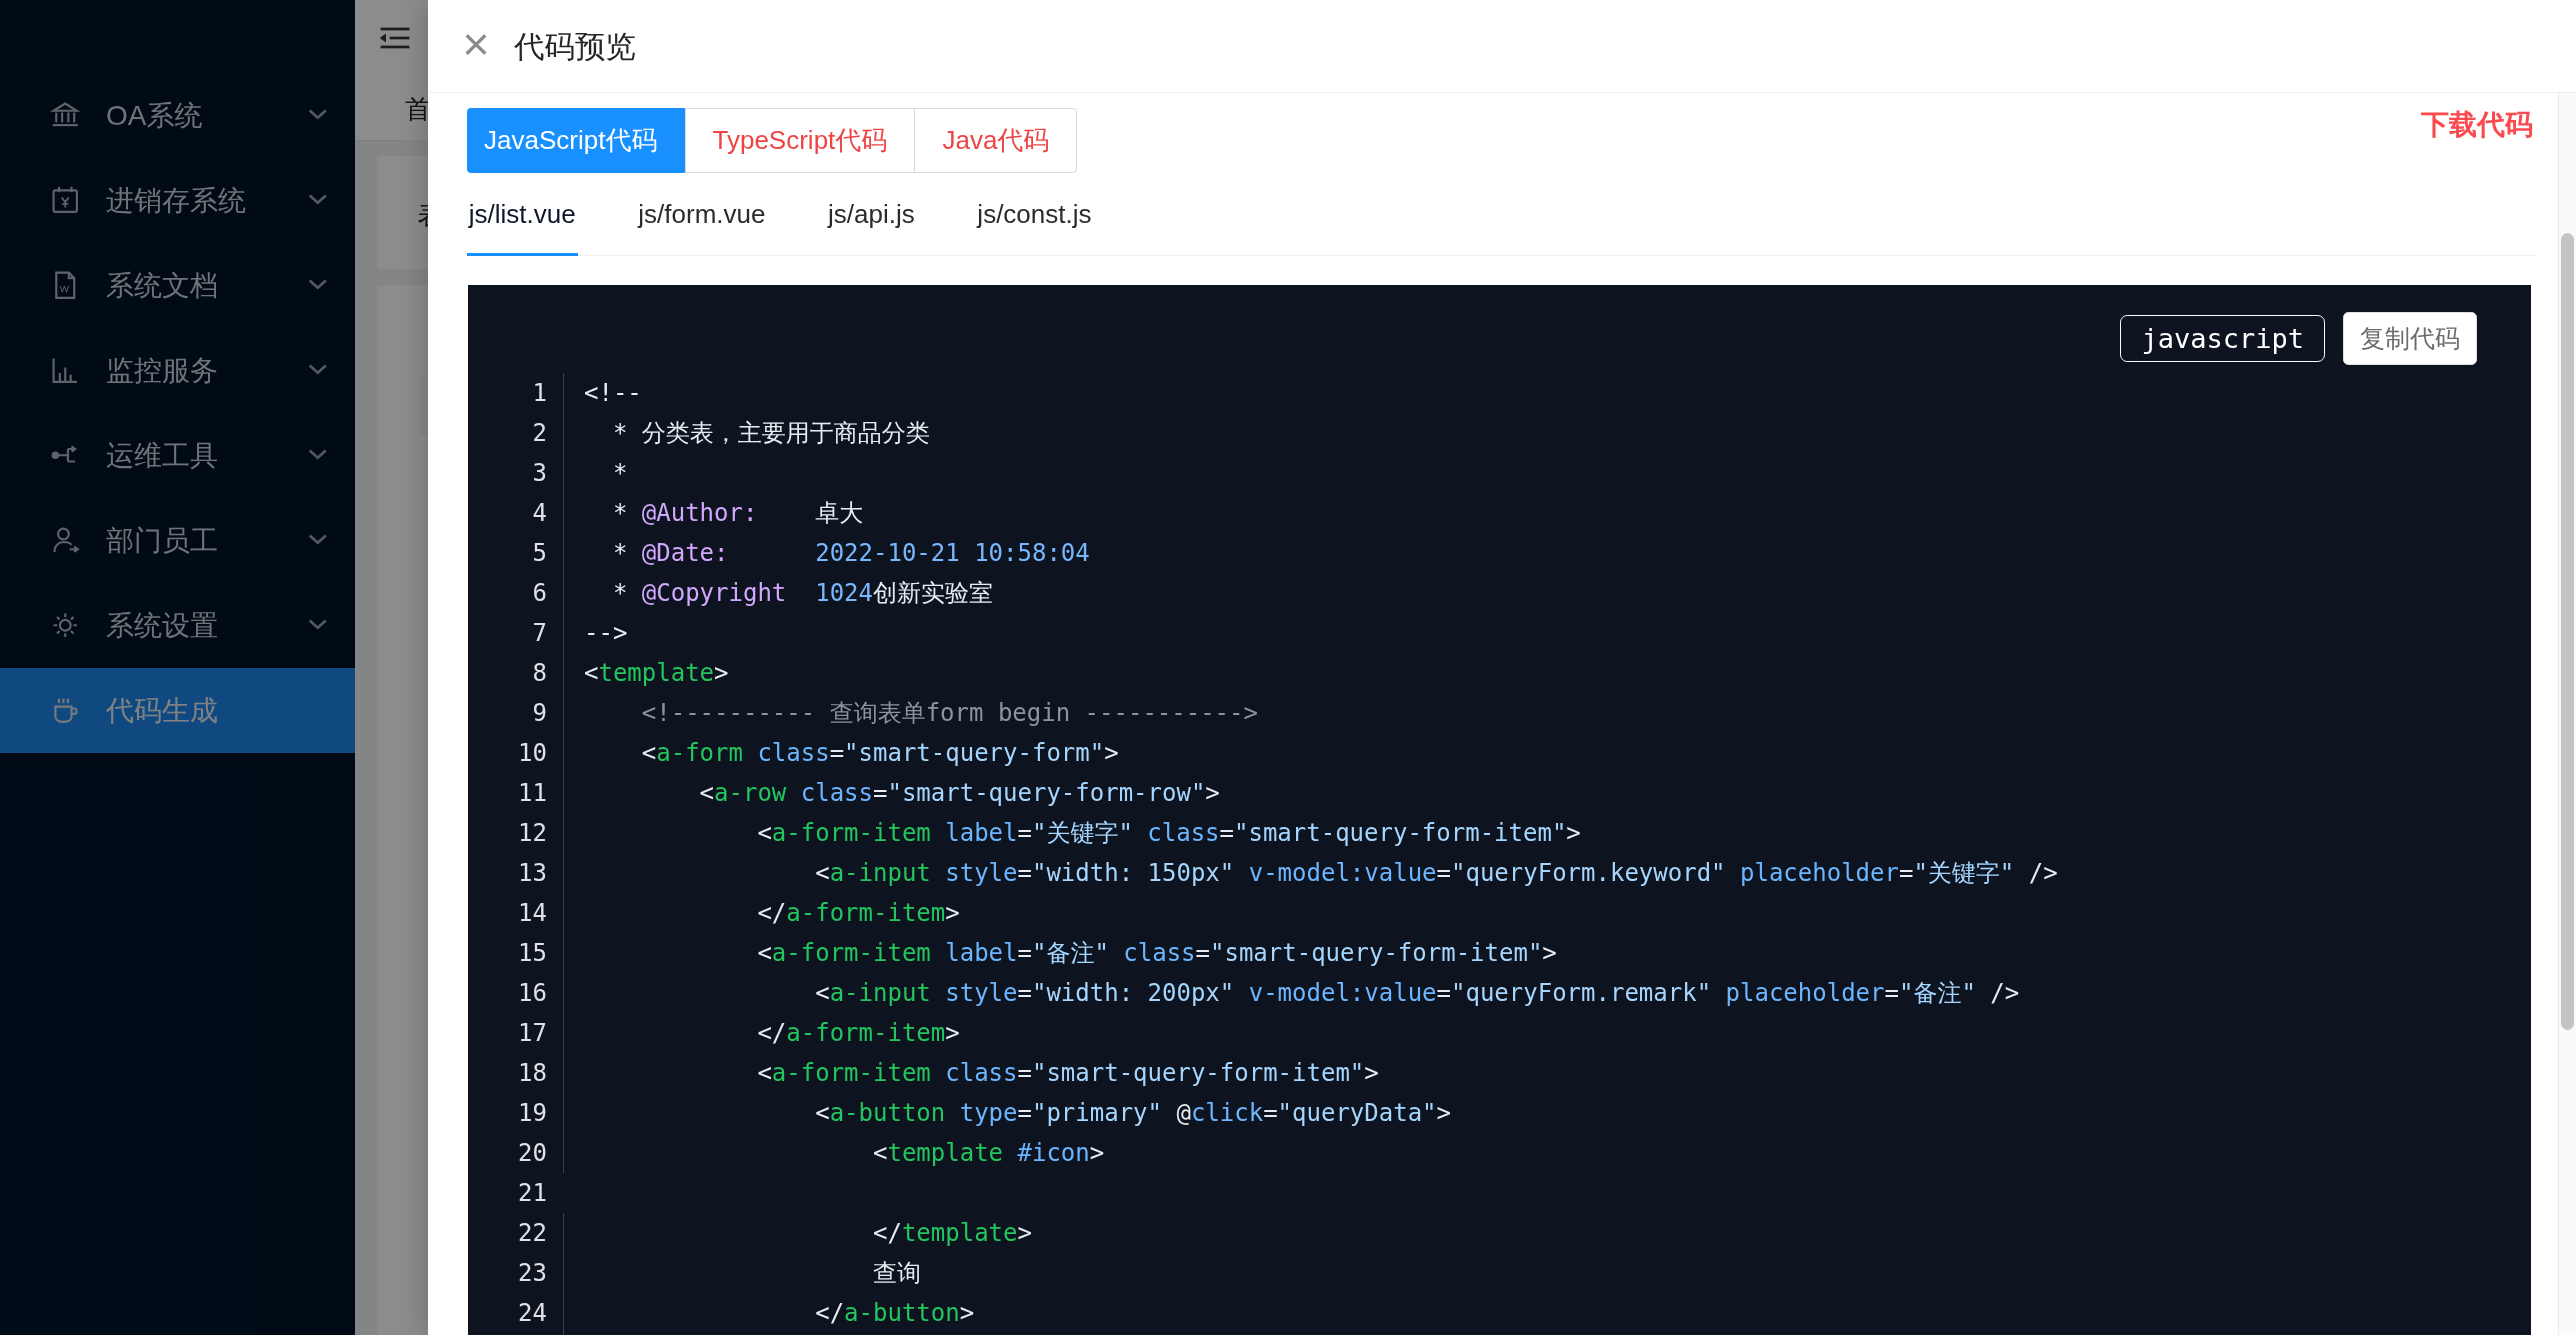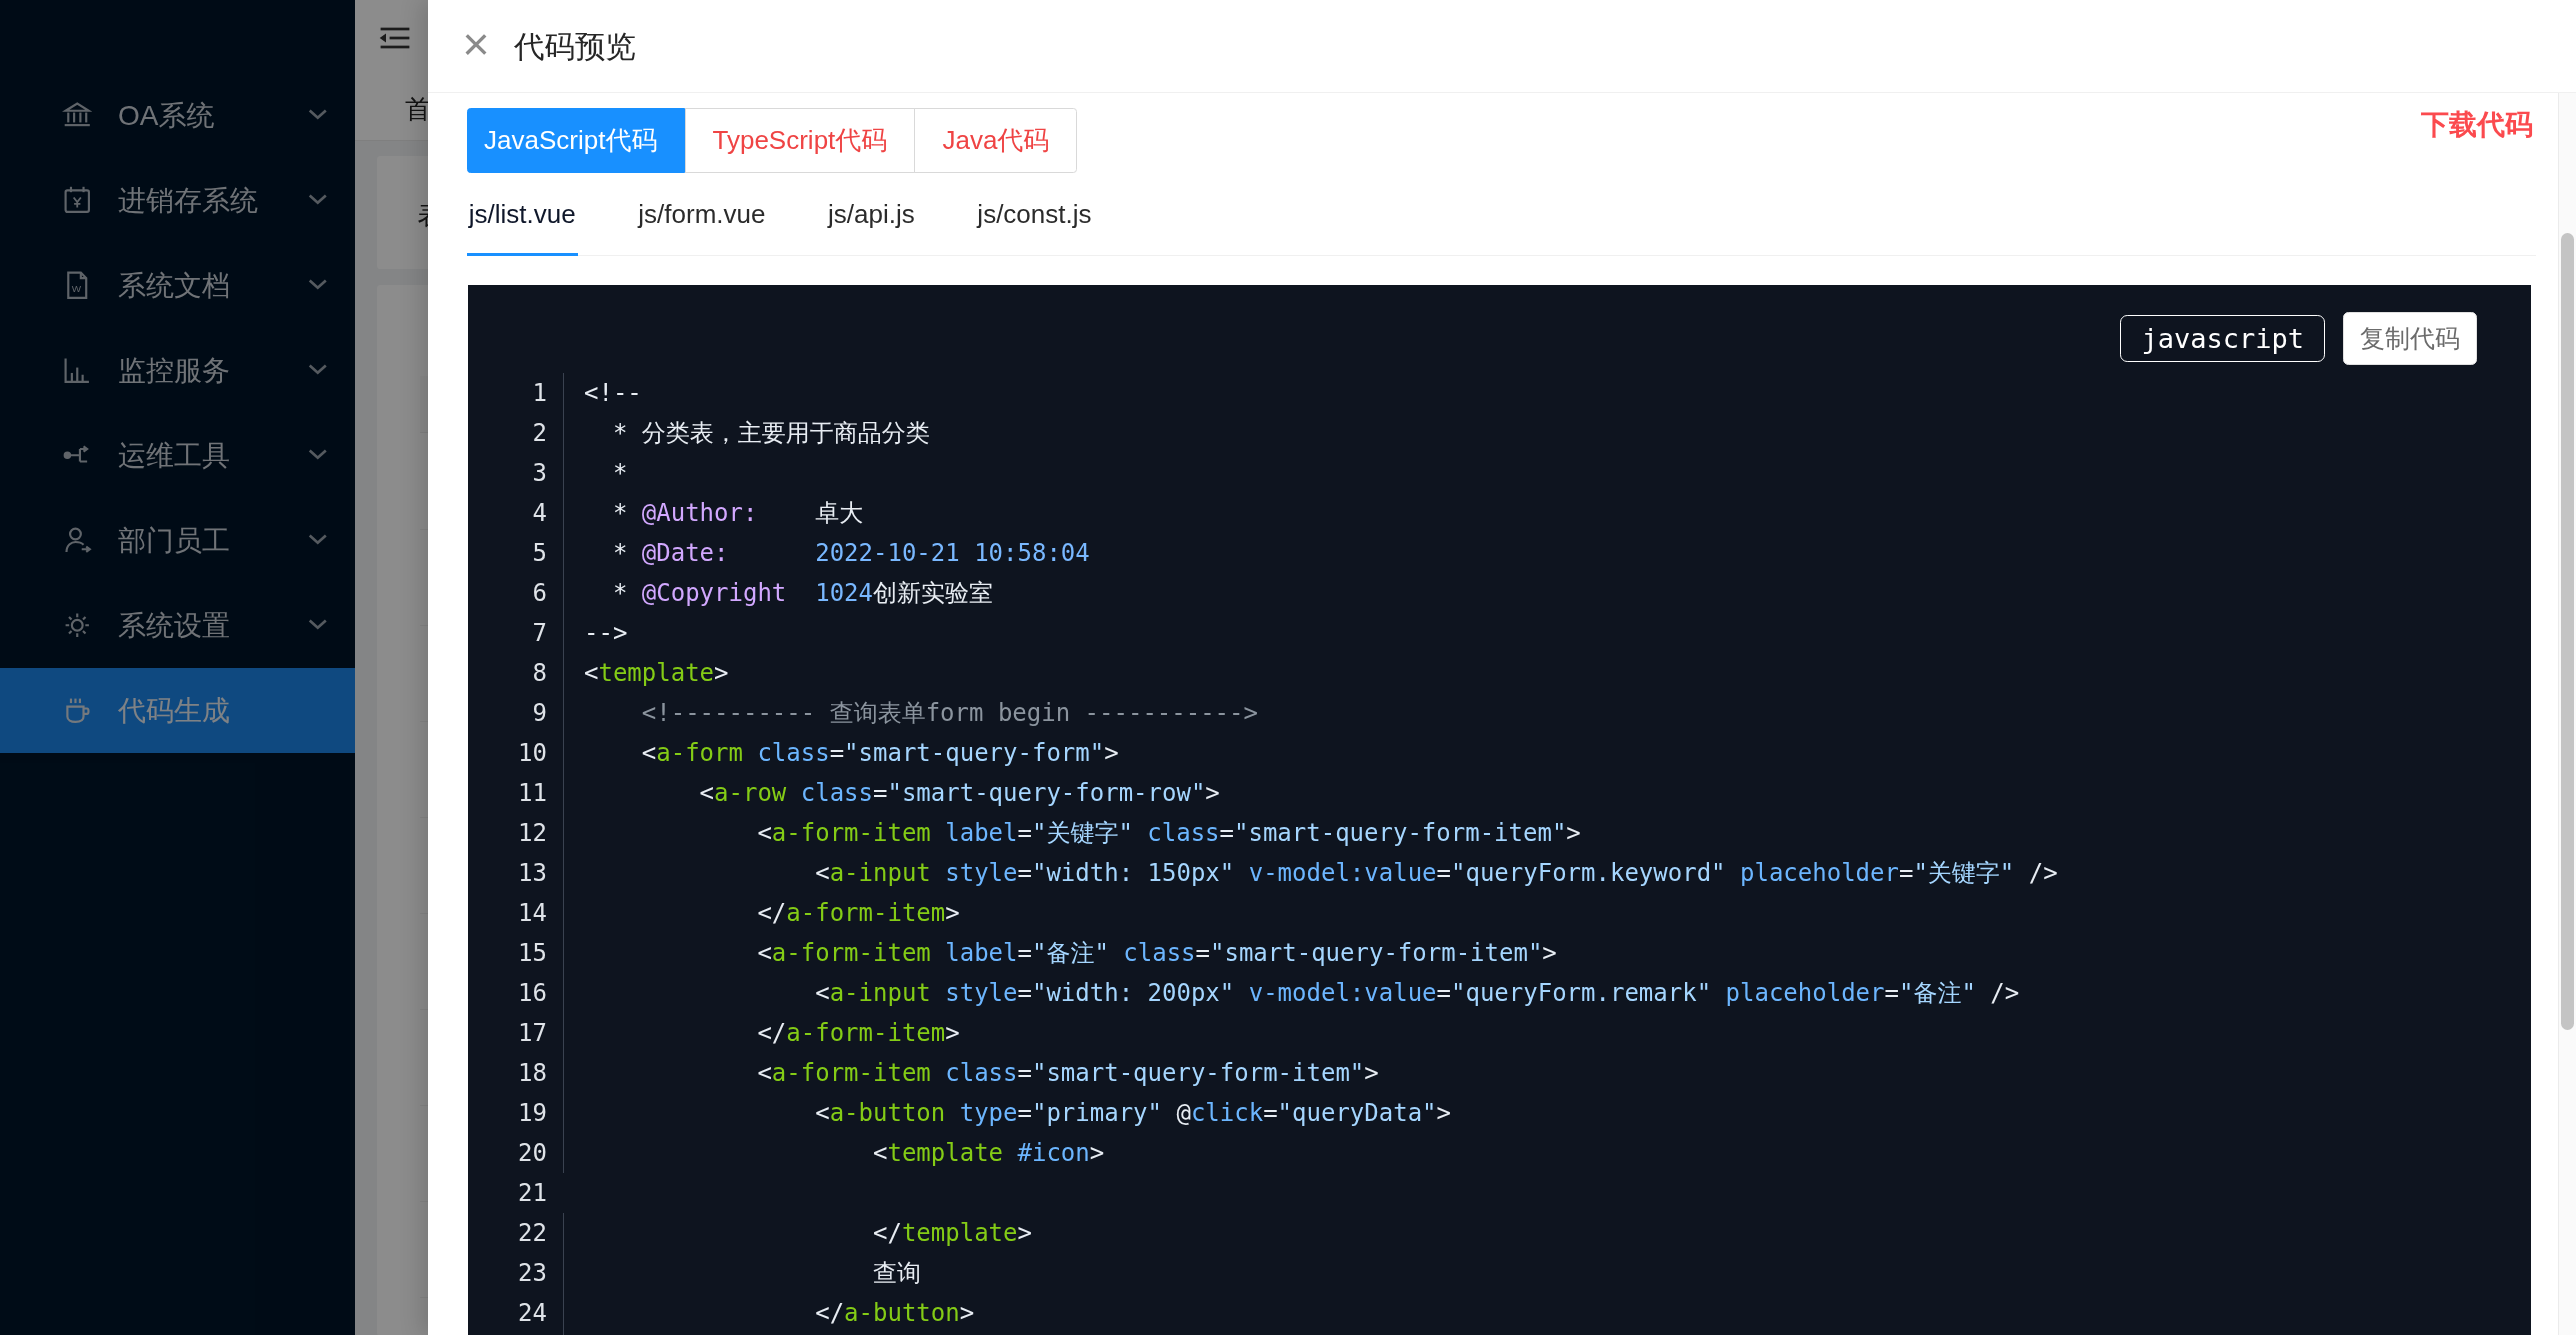--- a/index.html
+++ b/index.html
@@ -5,21 +5,21 @@
   html,body{margin:0;padding:0;overflow:hidden;background:#000;}
   *{box-sizing:border-box;}
   #stage{position:relative;width:2576px;height:1336px;overflow:hidden;
          font-family:"Liberation Sans","DejaVu Sans",sans-serif;background:#f0f2f5;}
 
   
   .sidebar{position:absolute;left:0;top:0;width:355px;height:1336px;background:#001529;z-index:1;}
   .logo-row{display:flex;align-items:center;gap:16px;padding:16px 0 0 25px;height:72px;}
   .logo-title{color:#ffffff;font-size:32px;font-weight:bold;letter-spacing:0.4px;}
   .menu{position:absolute;left:0;top:73px;width:100%;}
-  .side-item{position:relative;height:85px;display:flex;align-items:center;padding-left:59px;cursor:pointer;}
+  .side-item{position:relative;height:85px;display:flex;align-items:center;padding-left:47px;cursor:pointer;}
   .side-item .s-icon{width:36px;height:36px;display:flex;align-items:center;justify-content:center;color:#aeb6bf;flex:0 0 36px;}
   .side-item .s-label{color:#ccd2d9;font-size:28px;margin-left:23px;flex:1;}
   .side-item .s-chev{position:absolute;right:27px;color:#9ba4ad;}
   .side-item.active{background:#1d86ea;}
   .side-item.active .s-label{color:#e8edf3;}
   .side-item.active .s-icon{color:#d6dde4;}
 
   
   .bgpage{position:absolute;left:355px;top:0;width:2221px;height:1336px;background:#f0f2f5;z-index:1;}
   .bg-topbar{position:absolute;left:0;top:0;width:100%;height:76px;background:#fff;}
@@ -64,21 +64,21 @@
   .code-toolbar{position:absolute;top:27px;right:54px;display:flex;align-items:center;gap:18px;z-index:2;}
   .lang-badge{font-family:"DejaVu Sans Mono",monospace;font-size:27px;color:#fff;border:1.8px solid #fff;
               border-radius:7.2px;padding:7.2px 20px;background:transparent;}
   .copy-btn{font-size:25px;color:#6b6b6b;background:#fff;border:0.9px solid #e0e0e0;border-radius:5.4px;
             padding:9px 16px;cursor:pointer;text-align:right;}
   .code-lines{position:absolute;left:32px;top:88px;right:0;font-family:"DejaVu Sans Mono",monospace;
               font-size:24px;line-height:40px;}
   .cl{display:flex;}
   .ln{width:63px;padding-right:16px;text-align:right;color:#dfe3e8;flex:0 0 63px;user-select:none;}
   .lc{border-left:1.8px solid #3a4250;padding-left:20px;white-space:pre;}
-  .c-fg{color:#e8edf3;} .c-tag{color:#84cc16;} .c-attr{color:#6cb6ff;}
+  .c-fg{color:#e8edf3;} .c-tag{color:#22c55e;} .c-attr{color:#6cb6ff;}
   .c-str{color:#a5d6ff;} .c-cm{color:#8b949e;} .c-kw{color:#d2a8ff;} .c-num{color:#79b8ff;}
 
   
   .d-scroll-track{position:absolute;right:0;top:93px;width:18px;height:1243px;background:#fafafa;border-left:0.9px solid #ebebeb;}
   .d-scroll-thumb{position:absolute;left:1.8px;top:140px;width:13.4px;height:797px;background:#c4c4c4;border-radius:7.2px;}
 </style>
 </head>
 <body>
 
 <div id="stage">

